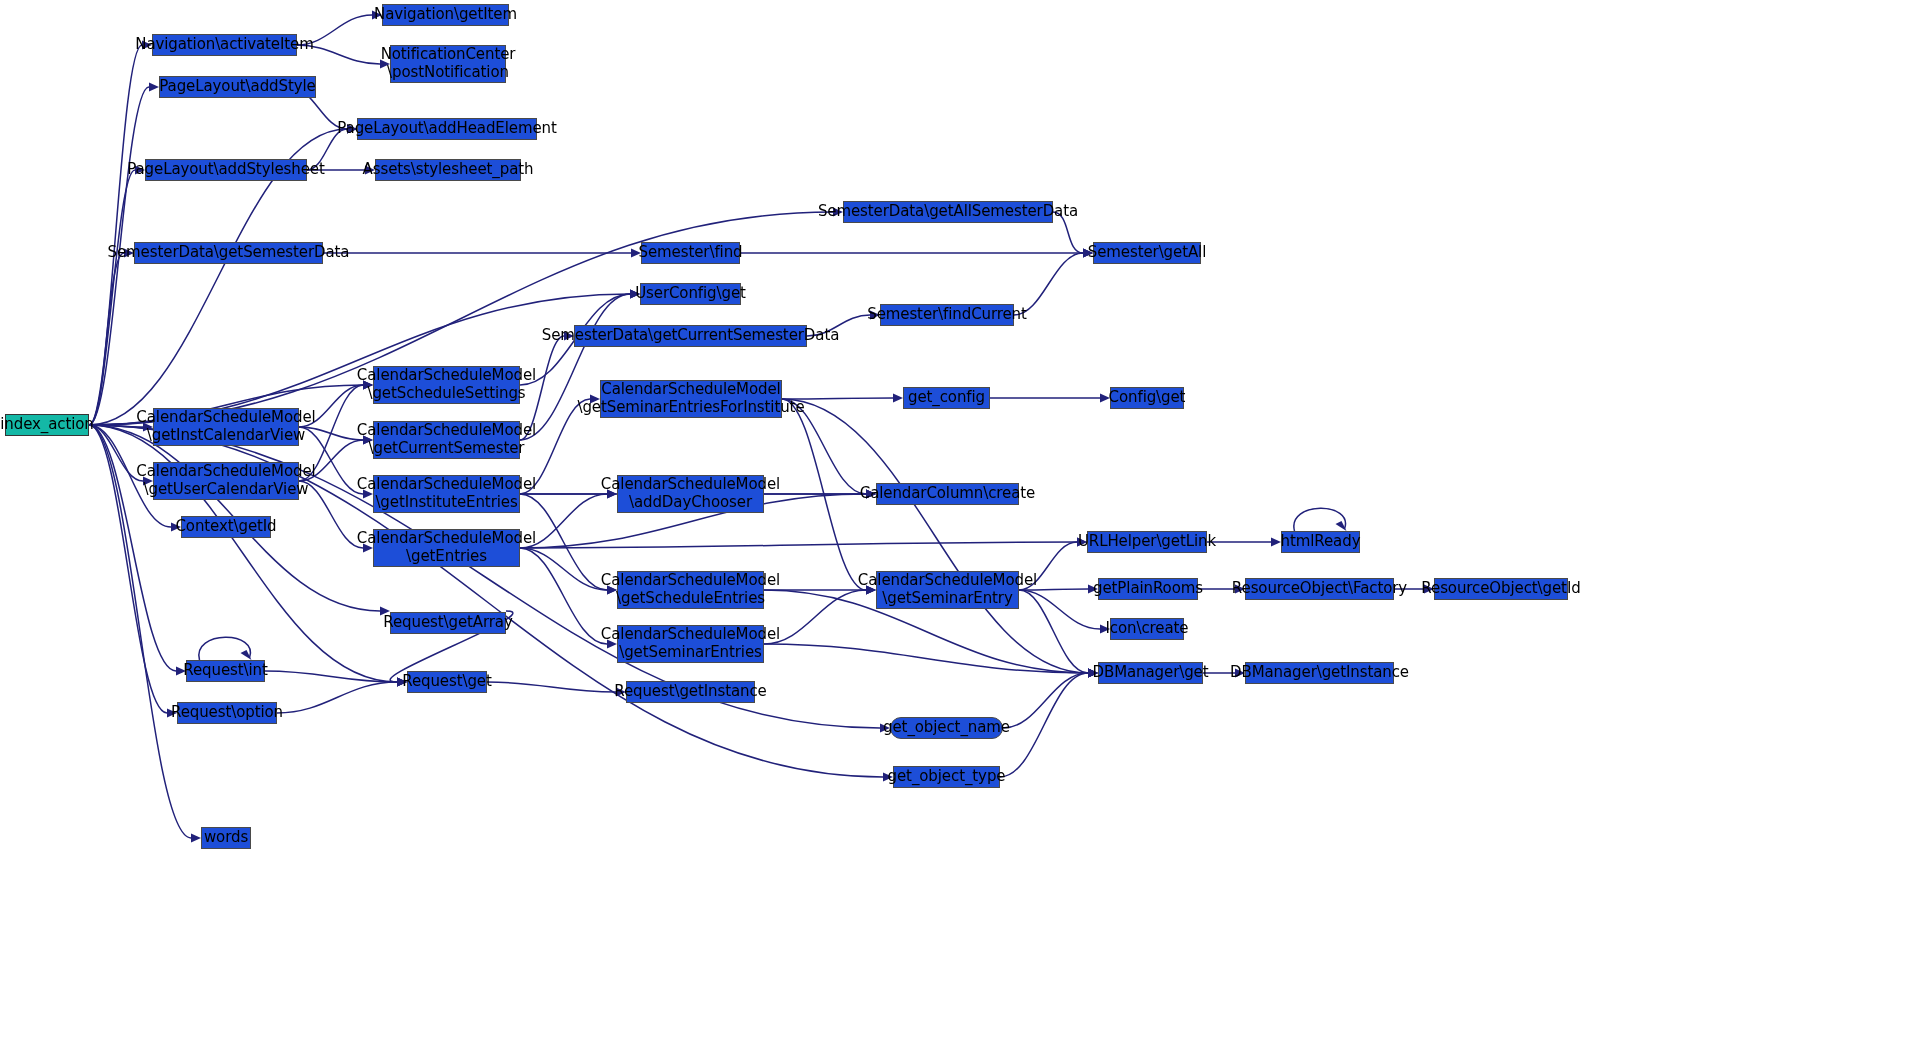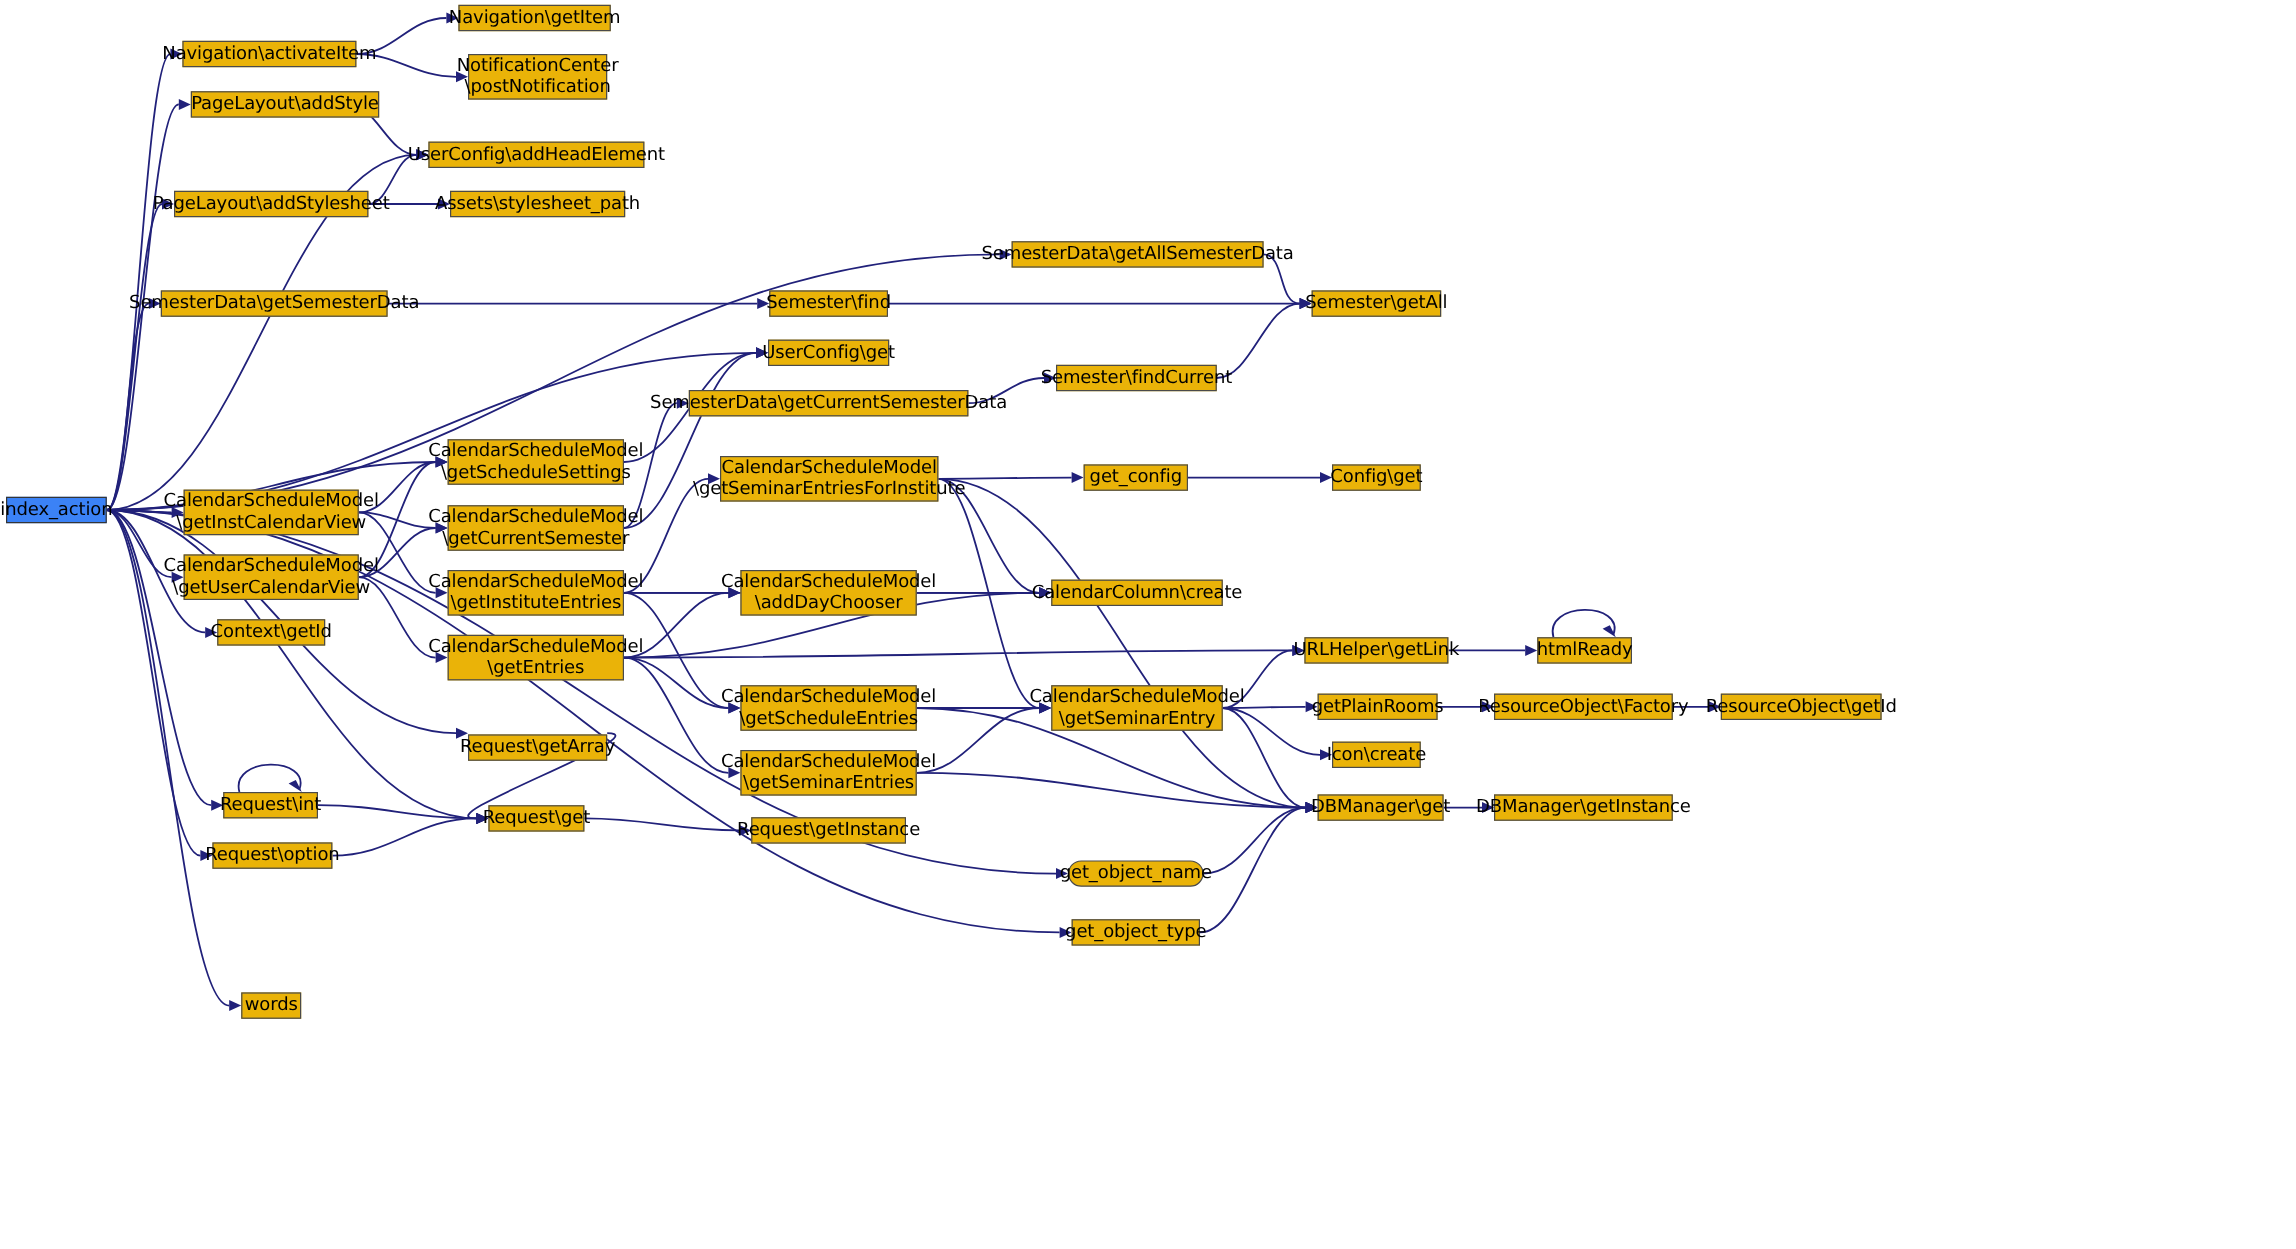--- a/index.html
+++ b/index.html
@@ -22,34 +22,34 @@
     left: 0;
     top: 0;
     width: 1913px;
     height: 1041px;
     pointer-events: none;
   }
   .node {
     position: absolute;
     box-sizing: border-box;
     border: 1.6px solid #4a4a4a;
-    background: #eab308;
+    background: #1d4ed8;
     color: #000000;
     display: flex;
     align-items: center;
     justify-content: center;
     text-align: center;
     font-size: 15px;
     line-height: 1.18;
     white-space: pre;
     letter-spacing: -0.1px;
     z-index: 3;
   }
   .node.current {
-    background: #3b82f6;
+    background: #14b8a6;
     border-color: #353535;
   }
   .node-label {
     display: block;
     padding: 0 6px;
   }
   .edge-path {
     fill: none;
     stroke: #21217a;
     stroke-width: 1.5px;
@@ -353,21 +353,21 @@
         <polygon class="edge-head" points="1098,673 1088,668.4 1088,677.6"></polygon>
       </g>
     </svg>
   <div id="nodes-layer">
       <div class="node current" style="left: 5px; top: 414px; width: 84px; height: 22px;"><span class="node-label">index_action</span></div>
       <div class="node" style="left: 152px; top: 34px; width: 145px; height: 22px;"><span class="node-label">Navigation\activateItem</span></div>
       <div class="node" style="left: 382px; top: 4px; width: 127px; height: 22px;"><span class="node-label">Navigation\getItem</span></div>
       <div class="node" style="left: 390px; top: 45px; width: 116px; height: 38px;"><span class="node-label">NotificationCenter
 \postNotification</span></div>
       <div class="node" style="left: 159px; top: 76px; width: 157px; height: 22px;"><span class="node-label">PageLayout\addStyle</span></div>
-      <div class="node" style="left: 357px; top: 118px; width: 180px; height: 22px;"><span class="node-label">UserConfig\addHeadElement</span></div>
+      <div class="node" style="left: 357px; top: 118px; width: 180px; height: 22px;"><span class="node-label">PageLayout\addHeadElement</span></div>
       <div class="node" style="left: 145px; top: 159px; width: 162px; height: 22px;"><span class="node-label">PageLayout\addStylesheet</span></div>
       <div class="node" style="left: 375px; top: 159px; width: 146px; height: 22px;"><span class="node-label">Assets\stylesheet_path</span></div>
       <div class="node" style="left: 843px; top: 201px; width: 210px; height: 22px;"><span class="node-label">SemesterData\getAllSemesterData</span></div>
       <div class="node" style="left: 134px; top: 242px; width: 189px; height: 22px;"><span class="node-label">SemesterData\getSemesterData</span></div>
       <div class="node" style="left: 641px; top: 242px; width: 99px; height: 22px;"><span class="node-label">Semester\find</span></div>
       <div class="node" style="left: 1093px; top: 242px; width: 108px; height: 22px;"><span class="node-label">Semester\getAll</span></div>
       <div class="node" style="left: 640px; top: 283px; width: 101px; height: 22px;"><span class="node-label">UserConfig\get</span></div>
       <div class="node" style="left: 880px; top: 304px; width: 134px; height: 22px;"><span class="node-label">Semester\findCurrent</span></div>
       <div class="node" style="left: 574px; top: 325px; width: 233px; height: 22px;"><span class="node-label">SemesterData\getCurrentSemesterData</span></div>
       <div class="node" style="left: 373px; top: 366px; width: 147px; height: 38px;"><span class="node-label">CalendarScheduleModel

